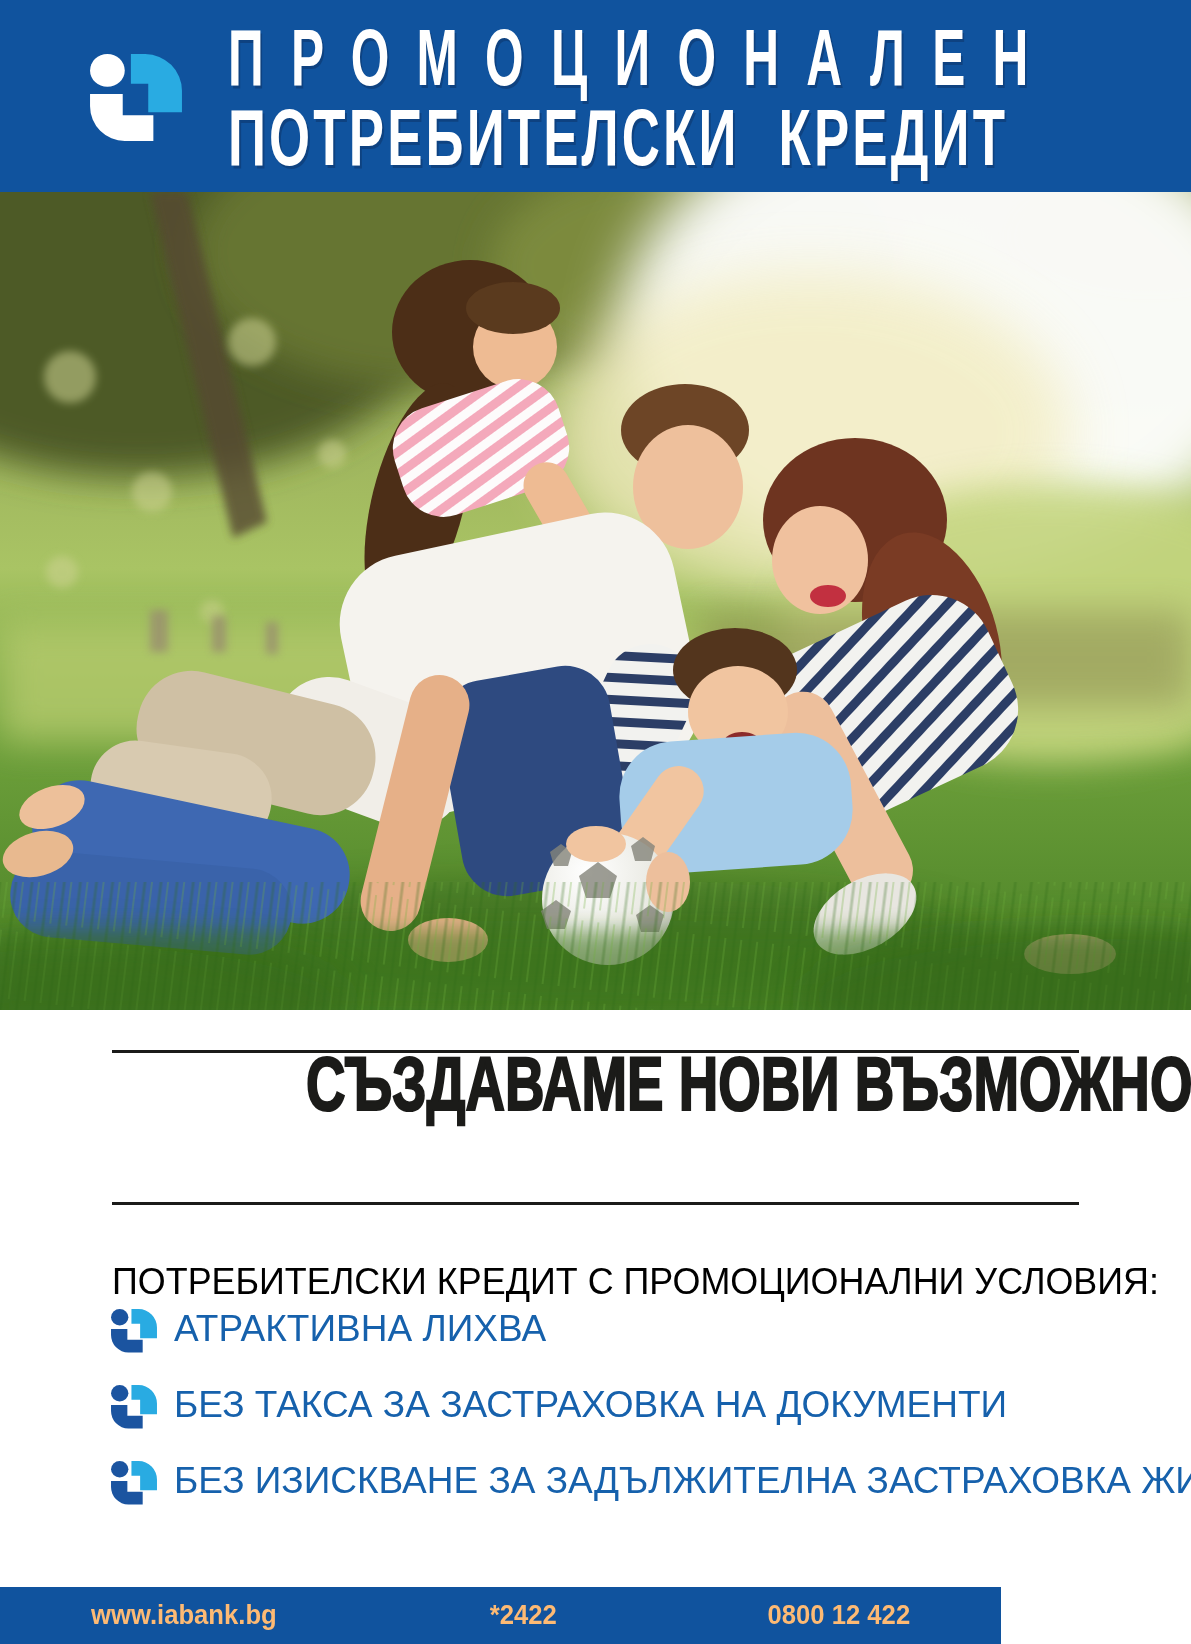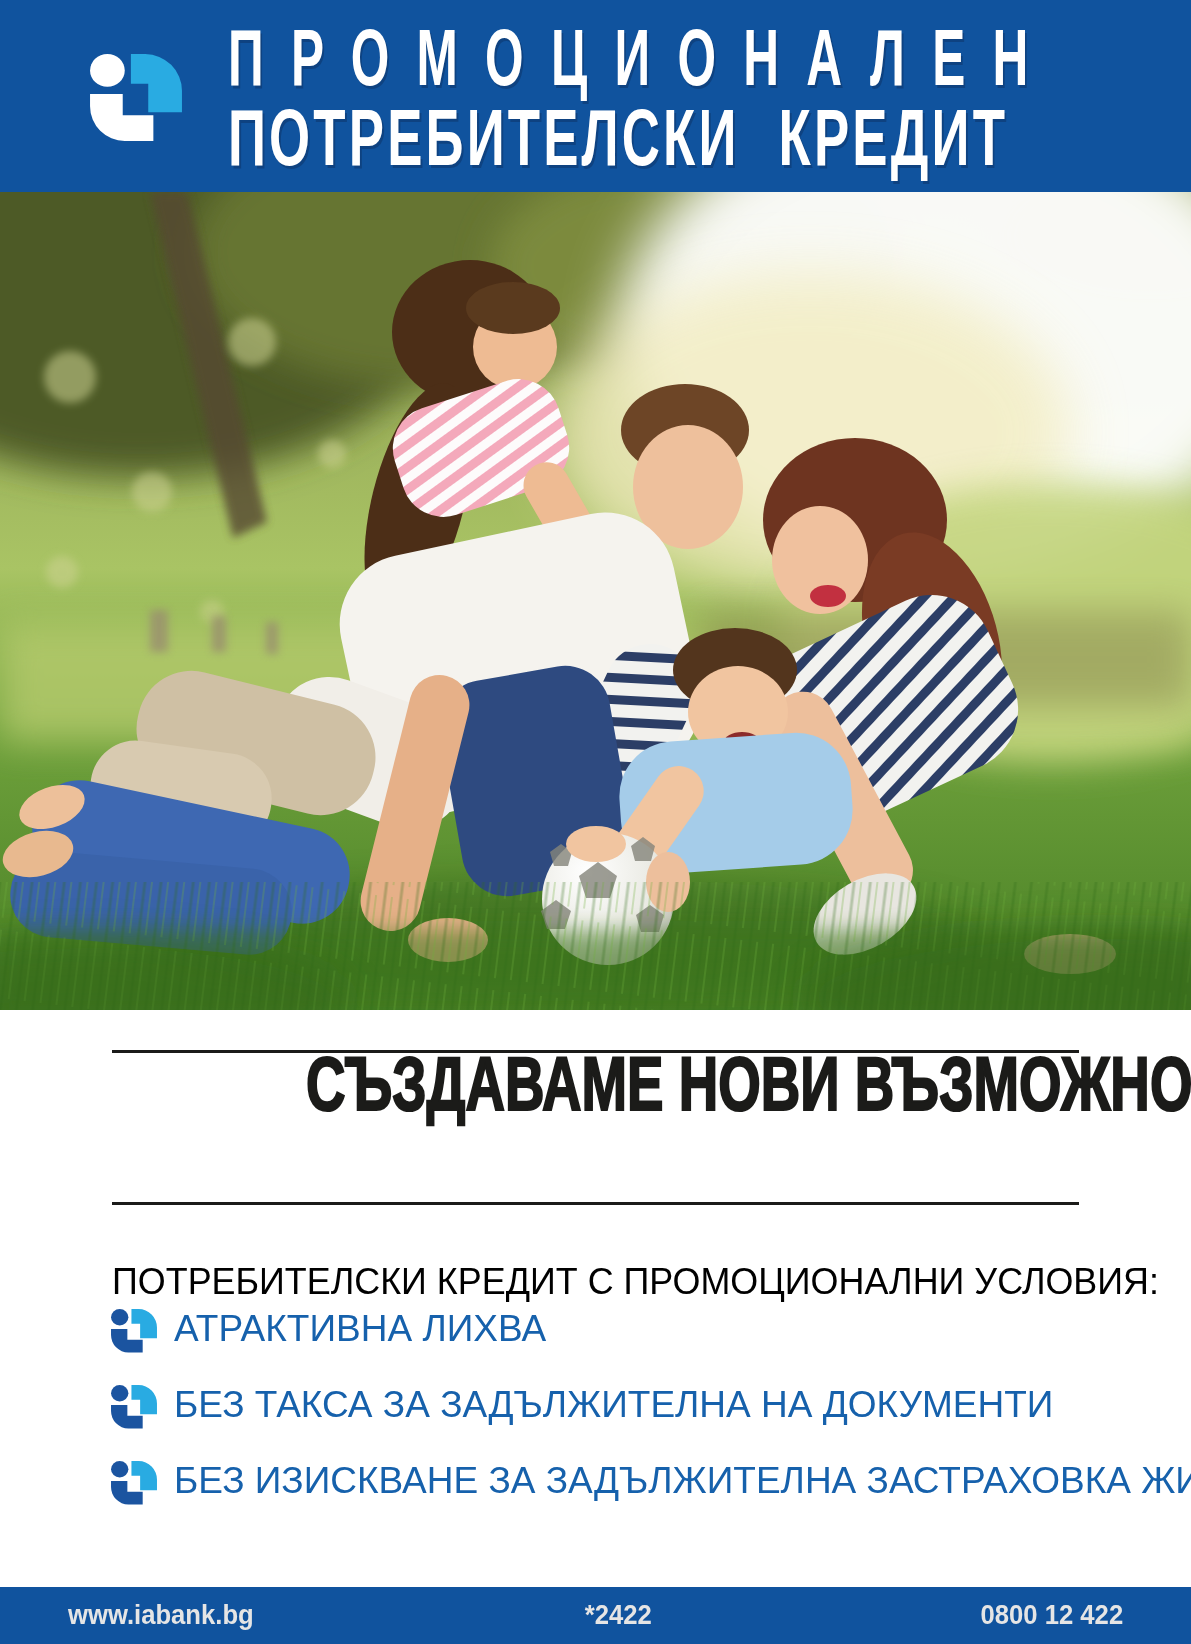--- a/index.html
+++ b/index.html
@@ -42,23 +42,23 @@
   .subheading{position:absolute;left:112px;top:1260px;font-size:37px;line-height:44px;
               color:#000000;white-space:nowrap;}
 
   
   .bullet{position:absolute;left:110px;height:50px;display:flex;align-items:flex-start;gap:16px;}
   .bullet.b0{top:1308px;} .bullet.b1{top:1384px;} .bullet.b2{top:1460px;}
   .bullet .icon{width:48px;height:46px;flex:0 0 auto;--la:#1B54A0;--lb:var(--light-blue);}
   .bullet .label{font-size:37px;color:var(--bullet-blue);white-space:nowrap;}
 
   
-  .footer{position:absolute;left:0;top:1587px;width:1191px;height:57px;background:var(--brand-blue);
-          display:flex;align-items:center;justify-content:space-between;padding:0 68px;
-          color:#e5e5e5;font-weight:bold;font-size:27px;}
+  .footer{position:absolute;left:0;top:1587px;width:1001px;height:57px;background:var(--brand-blue);
+          display:flex;align-items:center;justify-content:space-between;padding:0 91px;
+          color:#fdba74;font-weight:bold;font-size:27px;}
 </style>
 </head>
 <body>
 
 <svg width="0" height="0" style="position:absolute" aria-hidden="true">
   <defs>
     <symbol id="ia-logo" viewBox="0 0 94 90">
       <ellipse cx="19" cy="18" rx="17" ry="16" fill="var(--la,#fff)"></ellipse>
       <path d="M42,2 L56,2 A36,36 0 0 1 92,38 L92,59 L59,59 L59,31 L42,31 Z" fill="var(--lb,#29ABE2)"></path>
       <path d="M2,41 L34,41 L34,62 L64,62 L64,87 L36,87 A34,34 0 0 1 2,53 Z" fill="var(--la,#fff)"></path>
@@ -229,21 +229,21 @@
 <div class="bullet b0">
   <svg class="icon">
       <use href="#ia-logo"></use>
     </svg>
   <span class="label">АТРАКТИВНА ЛИХВА</span>
 </div>
 <div class="bullet b1">
   <svg class="icon">
       <use href="#ia-logo"></use>
     </svg>
-  <span class="label">БЕЗ ТАКСА ЗА ЗАДЪЛЖИТЕЛНА НА ДОКУМЕНТИ</span>
+  <span class="label">БЕЗ ТАКСА ЗА ЗАСТРАХОВКА НА ДОКУМЕНТИ</span>
 </div>
 <div class="bullet b2">
   <svg class="icon">
       <use href="#ia-logo"></use>
     </svg>
   <span class="label">БЕЗ ИЗИСКВАНЕ ЗА ЗАДЪЛЖИТЕЛНА ЗАСТРАХОВКА ЖИВОТ</span>
 </div>
 
 <div class="footer">
   <span class="cond" style="--sx:.95">www.iabank.bg</span>

